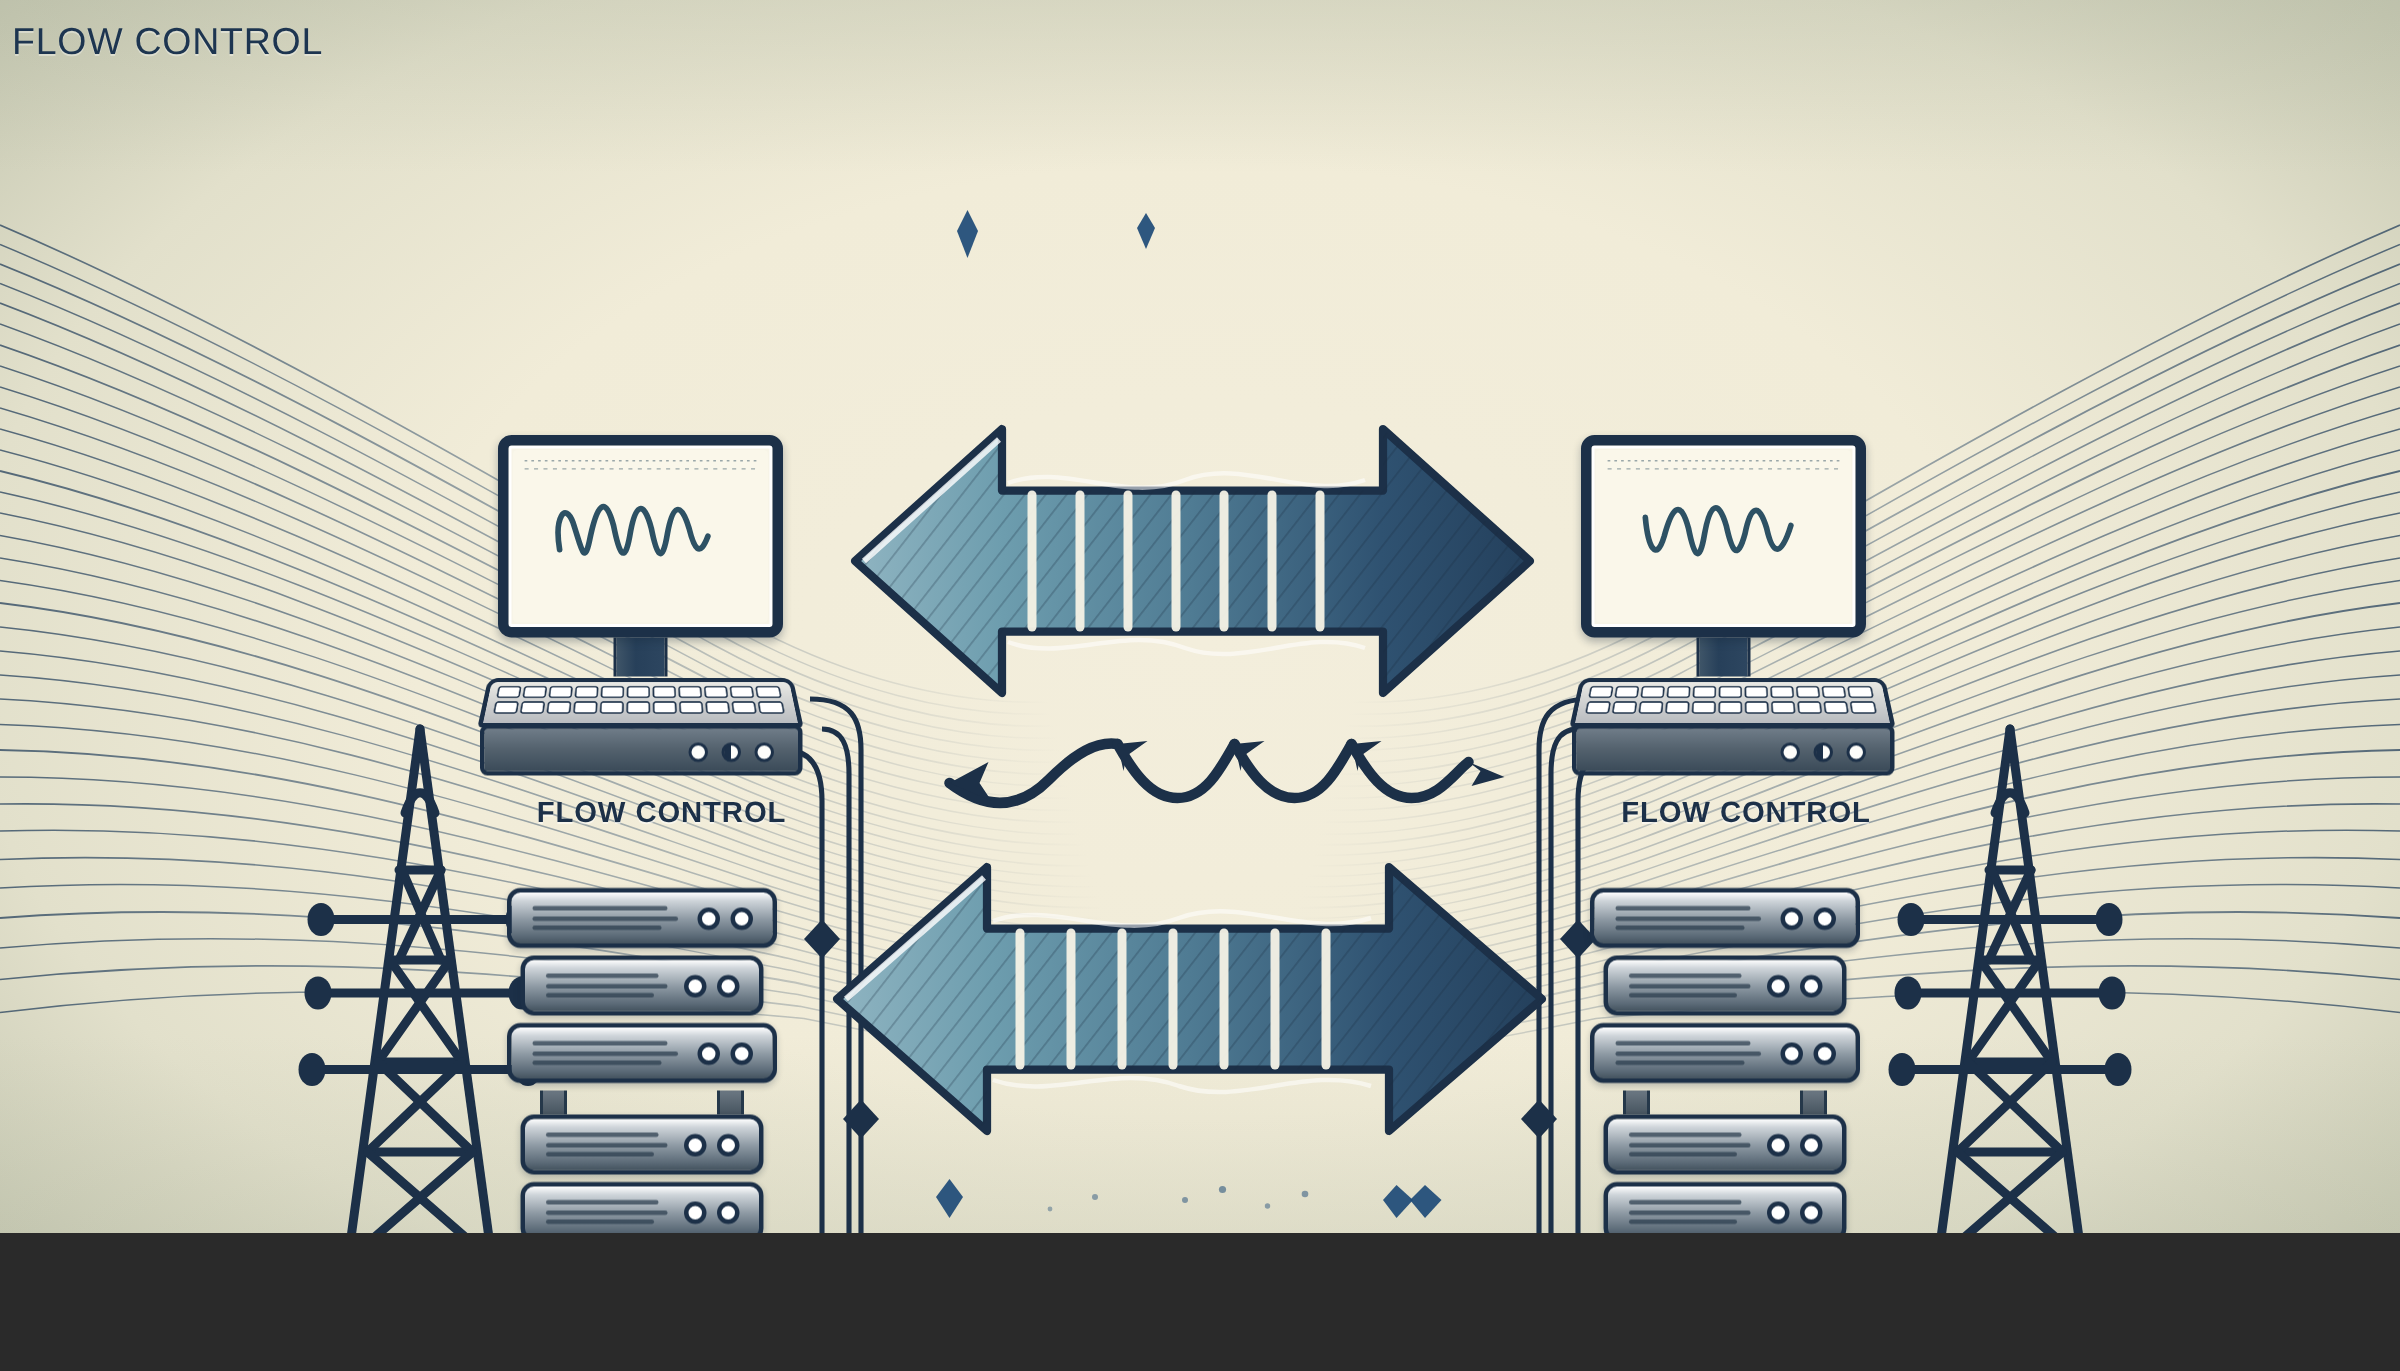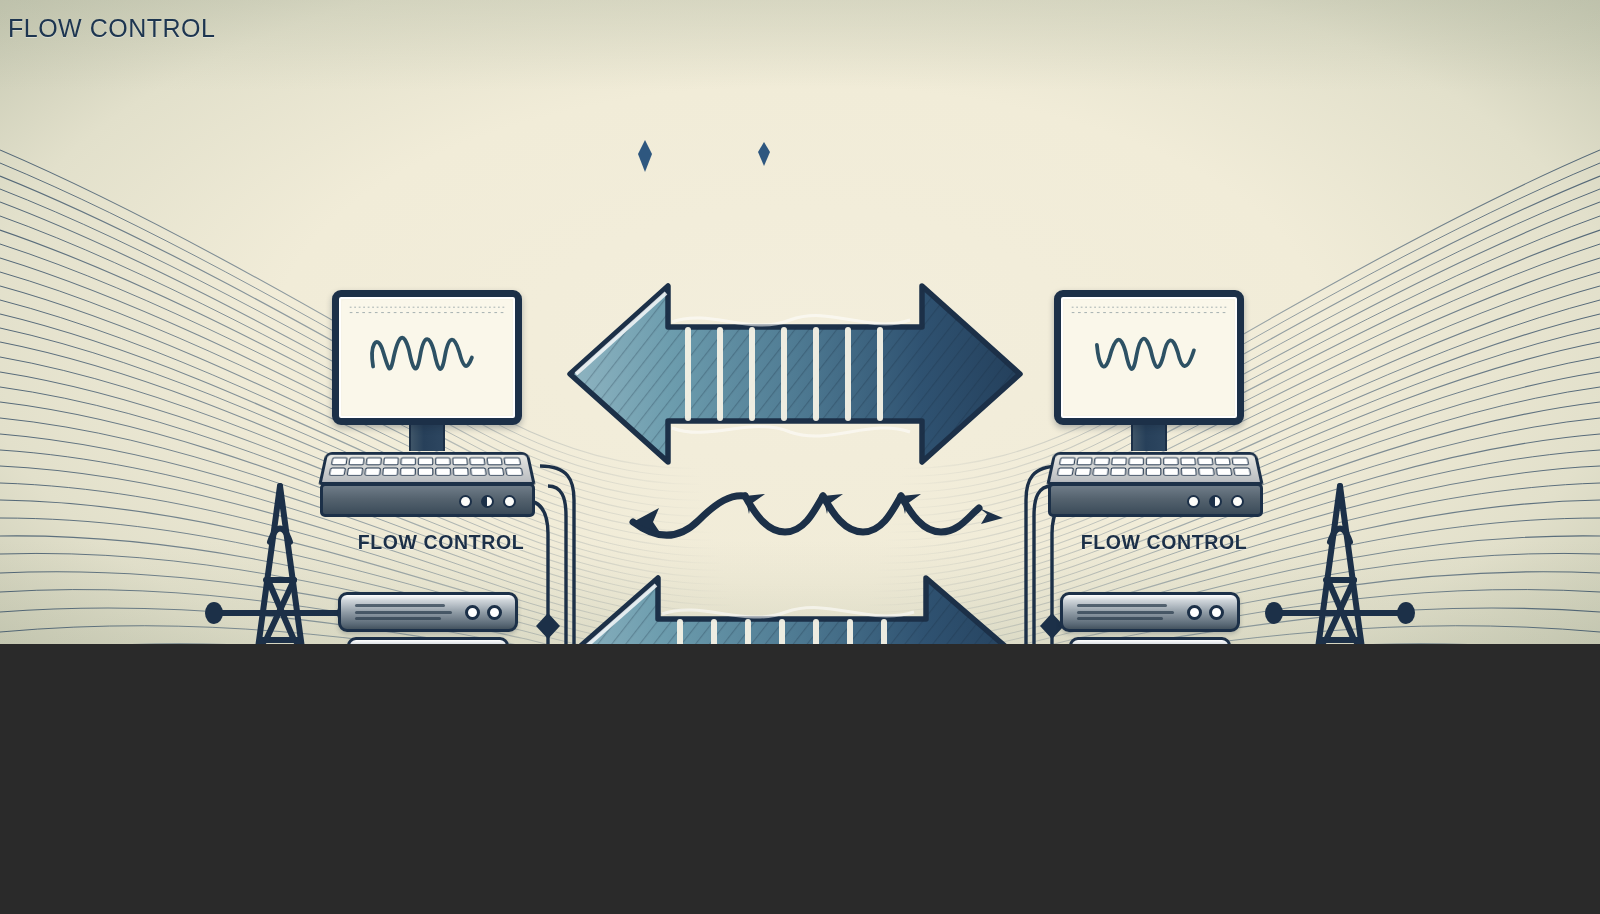--- a/index.html
+++ b/index.html
@@ -1,19 +1,19 @@
 <!DOCTYPE html>
 <html><head>
 <meta charset="utf-8">
 <style>
   * { margin:0; padding:0; box-sizing:border-box; }
   html,body { background:#2a2a2a; }
   #stage {
     position:relative;
-    width:1600px; height:644px;
+    width:1600px; height:822px;
     overflow:hidden;
     font-family:"Liberation Sans", sans-serif;
     background:#fef9c3;
   }
   
   #bg-base {
     position:absolute; inset:0;
     background:
       radial-gradient(ellipse 78% 92% at 50% 52%, #f3eedc 0%, #f1ecd8 42%, #e2e0cb 66%, #c6c8b2 84%, #b2b7a3 100%);
   }

